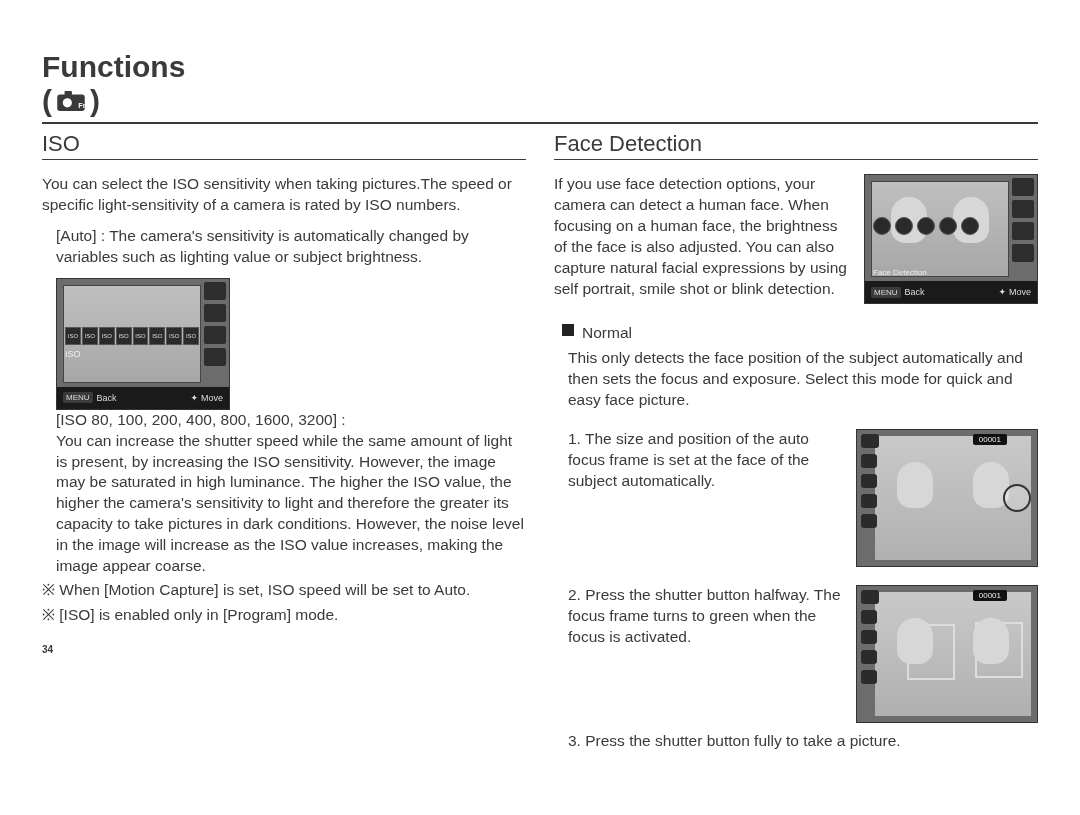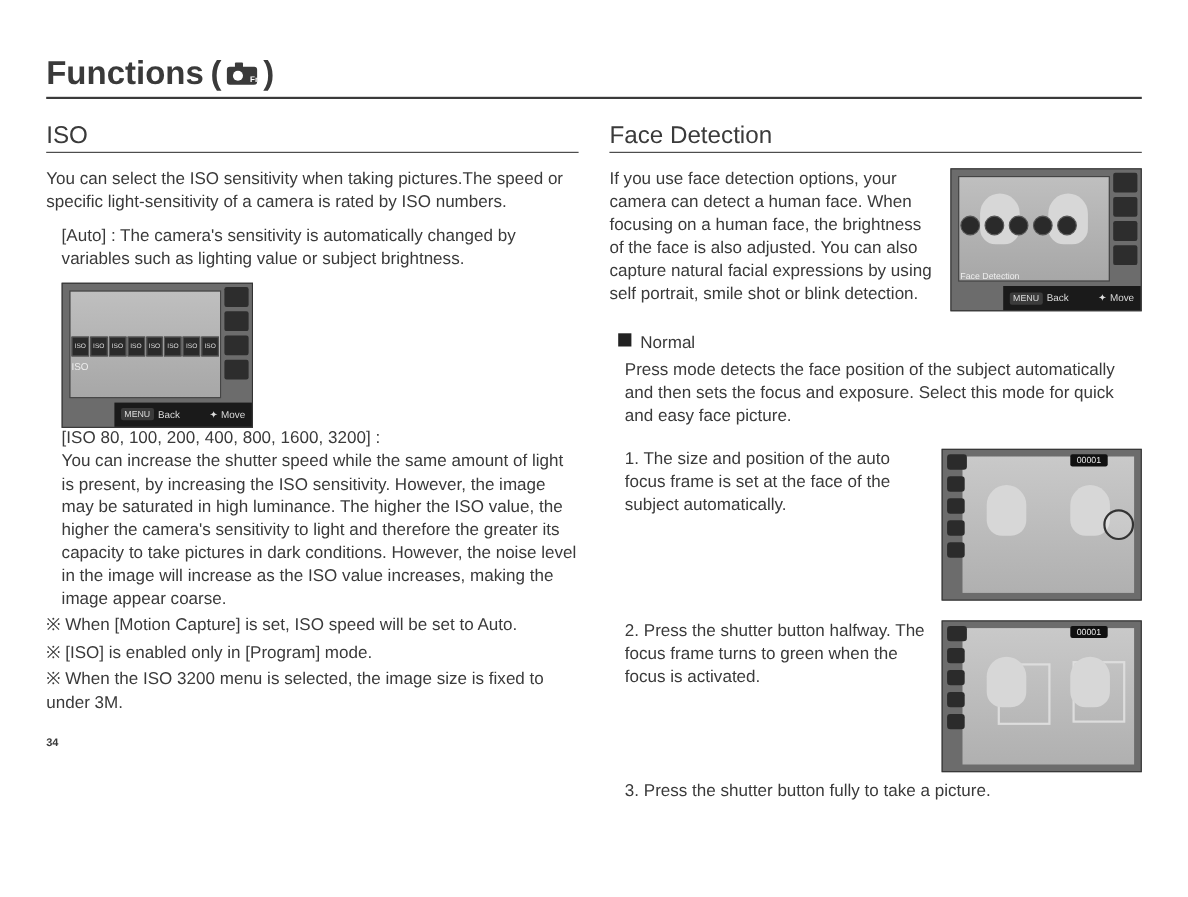--- a/index.html
+++ b/index.html
@@ -13,21 +13,22 @@
   .page {
     padding: 50px 42px 20px 42px;
     box-sizing: border-box;
     width: 1080px;
   }
   .header-row {
     display: flex;
     align-items: baseline;
     border-bottom: 2px solid #3a3a3a;
     padding-bottom: 4px;
-    margin-bottom: 20px;
+    margin-bottom: 7px;
+    flex-direction: column;
   }
   .header-title {
     font-size: 30px;
     font-weight: bold;
     margin-right: 6px;
   }
   .header-icon-wrap {
     font-size: 30px;
     font-weight: bold;
     display: inline-flex;
@@ -111,21 +112,20 @@
     width:22px; height:18px; background:#2d2d2d; border-radius:2px;
   }
   .thumb-bottom {
     position:absolute; left:0; right:0; bottom:0; height:22px;
     background:#1a1a1a;
     display:flex; align-items:center;
     color:#ddd; font-size:9px;
     padding:0 6px;
     box-sizing:border-box;
     justify-content:space-between;
-    margin-left:47px;
   }
   .thumb-bottom .bb-left, .thumb-bottom .bb-right { display:flex; align-items:center; gap:4px; }
   .menu-badge {
     background:#3b3b3b; padding:1px 3px; border-radius:2px; font-size:8px;
   }
   .arrows { letter-spacing:-1px; }
   .iso-strip {
     position:absolute; left:8px; top:48px; right:30px; height:18px;
     display:flex; gap:1px;
   }
@@ -270,21 +270,20 @@
       </div>
 
       <div class="iso-main-block">
         <div>[ISO 80, 100, 200, 400, 800, 1600, 3200] :</div>
         <div>You can increase the shutter speed while the same amount of light is present, by increasing the ISO sensitivity. However, the image may be saturated in high luminance. The higher the ISO value, the higher the camera's sensitivity to light and therefore the greater its capacity to take pictures in dark conditions. However, the noise level in the image will increase as the ISO value increases, making the image appear coarse.</div>
       </div>
 
       <div class="notes">
         <div class="note-line"><span>※ </span><span class="note-text">When [Motion Capture] is set, ISO speed will be set to Auto.</span></div>
         <div class="note-line"><span>※ </span><span class="note-text">[ISO] is enabled only in [Program] mode.</span></div>
-        <div class="note-line"><span>※ </span><span class="note-text">When the ISO 3200 menu is selected, the image size is fixed to under 3M.</span></div>
       </div>
 
       <div class="page-num">34</div>
     </div>
 
     <div class="col">
       <div class="section-title">Face Detection</div>
 
       <div style="display:flex; gap:12px; align-items:flex-start;">
         <p class="body-text" style="flex:1; margin:0;">If you use face detection options, your camera can detect a human face. When focusing on a human face, the brightness of the face is also adjusted. You can also capture natural facial expressions by using self portrait, smile shot or blink detection.</p>
@@ -319,21 +318,21 @@
               <span>Move</span>
             </span>
           </div>
         </div>
       </div>
 
       <div class="normal-row">
         <span class="black-square"></span>
         <span>Normal</span>
       </div>
-      <p class="body-text" style="margin-left:14px;">Press mode detects the face position of the subject automatically and then sets the focus and exposure. Select this mode for quick and easy face picture.</p>
+      <p class="body-text" style="margin-left:14px;">This only detects the face position of the subject automatically and then sets the focus and exposure. Select this mode for quick and easy face picture.</p>
 
       <div class="step-row">
         <div class="step-text">1. The size and position of the auto focus frame is set at the face of the subject automatically.</div>
         <div class="thumb thumb-face-big">
           <div class="two-people">
             <div class="faces" style="gap:40px;">
               <div class="face"></div>
               <div class="face"></div>
             </div>
           </div>

